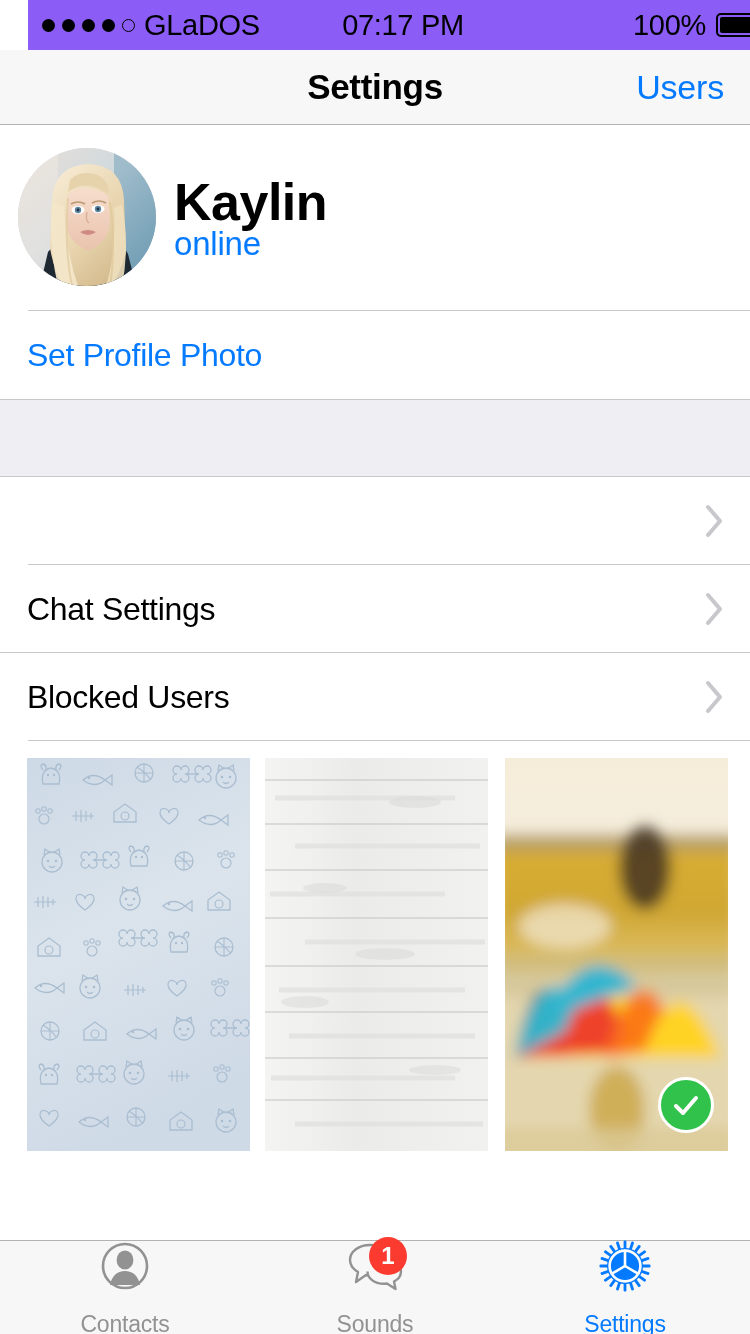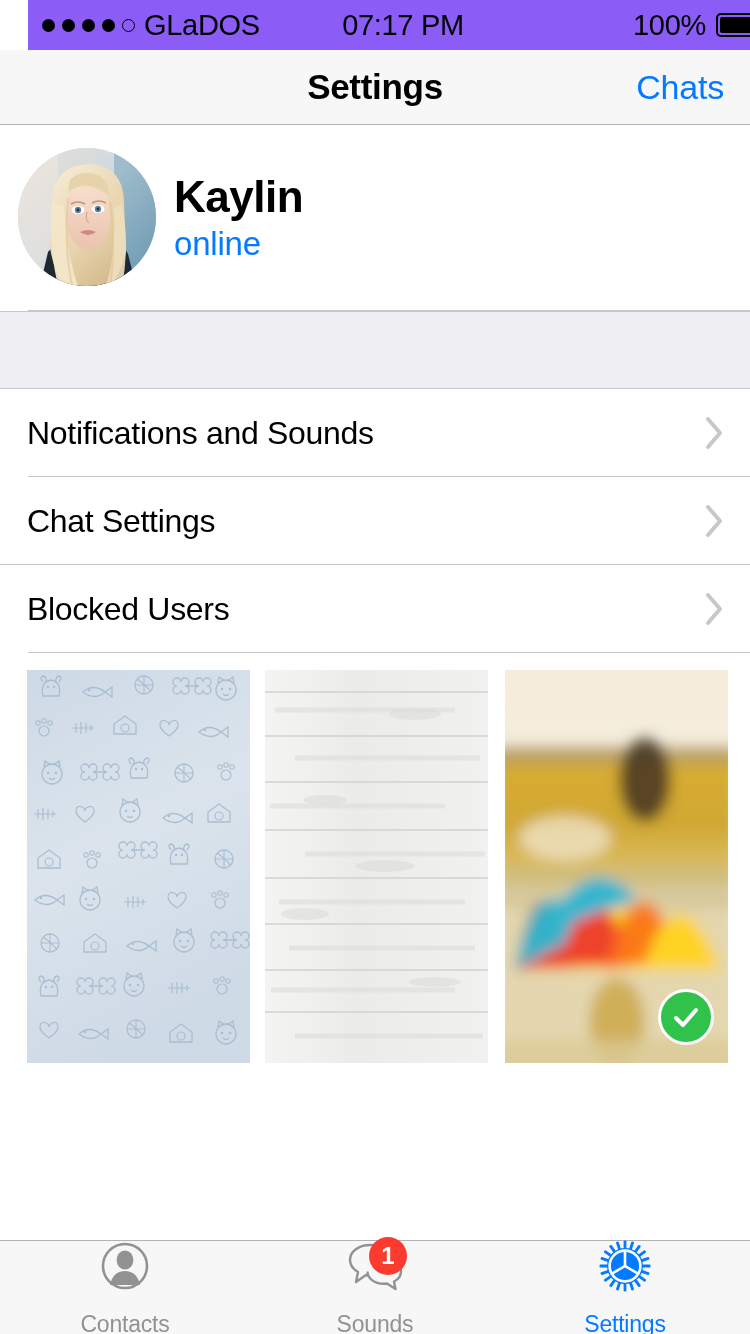--- a/index.html
+++ b/index.html
@@ -49,21 +49,21 @@
 
   
   .profile{ position:relative; height:185px; }
   .avatar{
     position:absolute; left:18px; top:22px; width:138px; height:138px;
     border-radius:50%; overflow:hidden; background:#d8dde2;
   }
   .avatar svg{ display:block; width:138px; height:138px; }
   .p-name{
     position:absolute; left:174px; top:46px;
-    font-size:44px; font-weight:bold; color:#000; letter-spacing:-0.5px;
+    font-size:52px; font-weight:bold; color:#000; letter-spacing:-0.5px;
   }
   .p-status{
     position:absolute; left:174px; top:99px;
     font-size:33px; color:#037aff; letter-spacing:-0.2px;
   }
 
   .sep-inset{ position:absolute; left:28px; right:0; height:1px; background:#c8c7cc; }
   .sep-full{ position:absolute; left:0; right:0; height:1px; background:#c8c7cc; }
 
   .row{
@@ -143,21 +143,21 @@
       <span class="batt-pct">100%</span>
       <span class="battery">
         <span class="fill"></span>
           <span class="cap"></span>
       </span>
     </div>
   </div>
 
   <div class="navbar">
     <div class="nav-title">Settings</div>
-    <div class="nav-edit">Chats</div>
+    <div class="nav-edit">Users</div>
   </div>
 
   <div class="content">
 
     <div class="profile">
       <div class="avatar">
         <svg viewBox="0 0 138 138" xmlns="http://www.w3.org/2000/svg">
           <defs>
             <linearGradient id="bgA" x1="0" y1="0" x2="1" y2="1">
               <stop offset="0%" stop-color="#e9e0d8"></stop>
@@ -195,25 +195,27 @@
           <path d="M104 56 Q112 98 104 138 L88 138 Q98 106 96 60 Z" fill="#eedfbe" opacity="0.9"></path>
           <path d="M50 50 Q46 100 54 138" stroke="#e2cda2" stroke-width="2" fill="none" opacity="0.8"></path>
           <path d="M92 54 Q98 102 92 138" stroke="#e0c99c" stroke-width="2" fill="none" opacity="0.8"></path>
         </svg>
       </div>
       <div class="p-name">Kaylin</div>
       <div class="p-status">online</div>
       <div class="sep-inset" style="bottom:0;"></div>
     </div>
 
+    <div class="row">
+      <div class="row-label link">Set Profile Photo</div>
+    </div>
 
     <div class="gap-band"></div>
 
     <div class="row">
-      <div class="row-label">Notifications and Sounds</div>
       <span class="chevron">
         <svg viewBox="0 0 20 34" xmlns="http://www.w3.org/2000/svg">
             <path d="M3 3 L15 17 L3 31" stroke="#c7c7cc" stroke-width="4" fill="none" stroke-linecap="round" stroke-linejoin="round"></path>
           </svg>
       </span>
       <div class="sep-inset" style="bottom:0;"></div>
     </div>
 
     <div class="row">
       <div class="row-label">Chat Settings</div>

